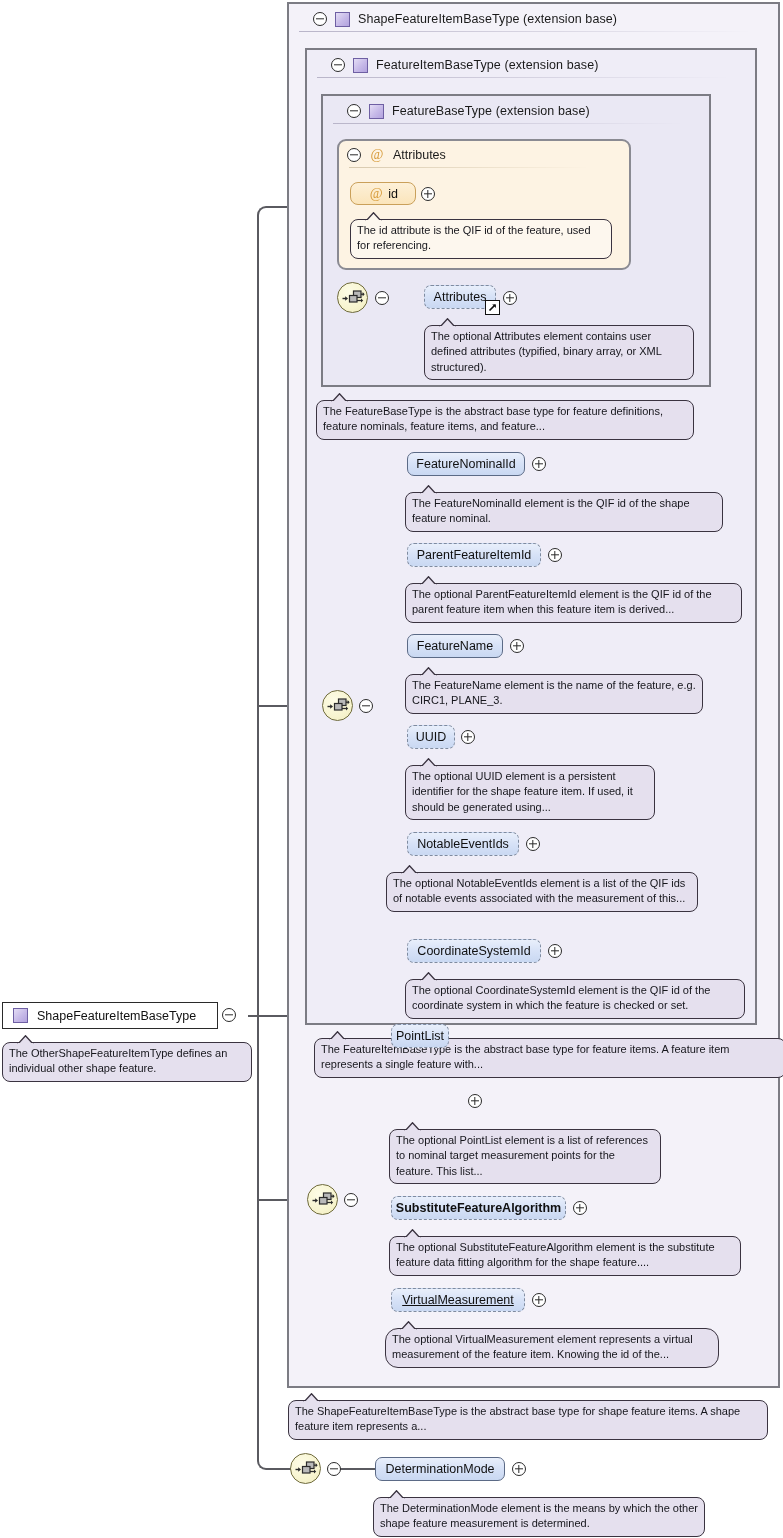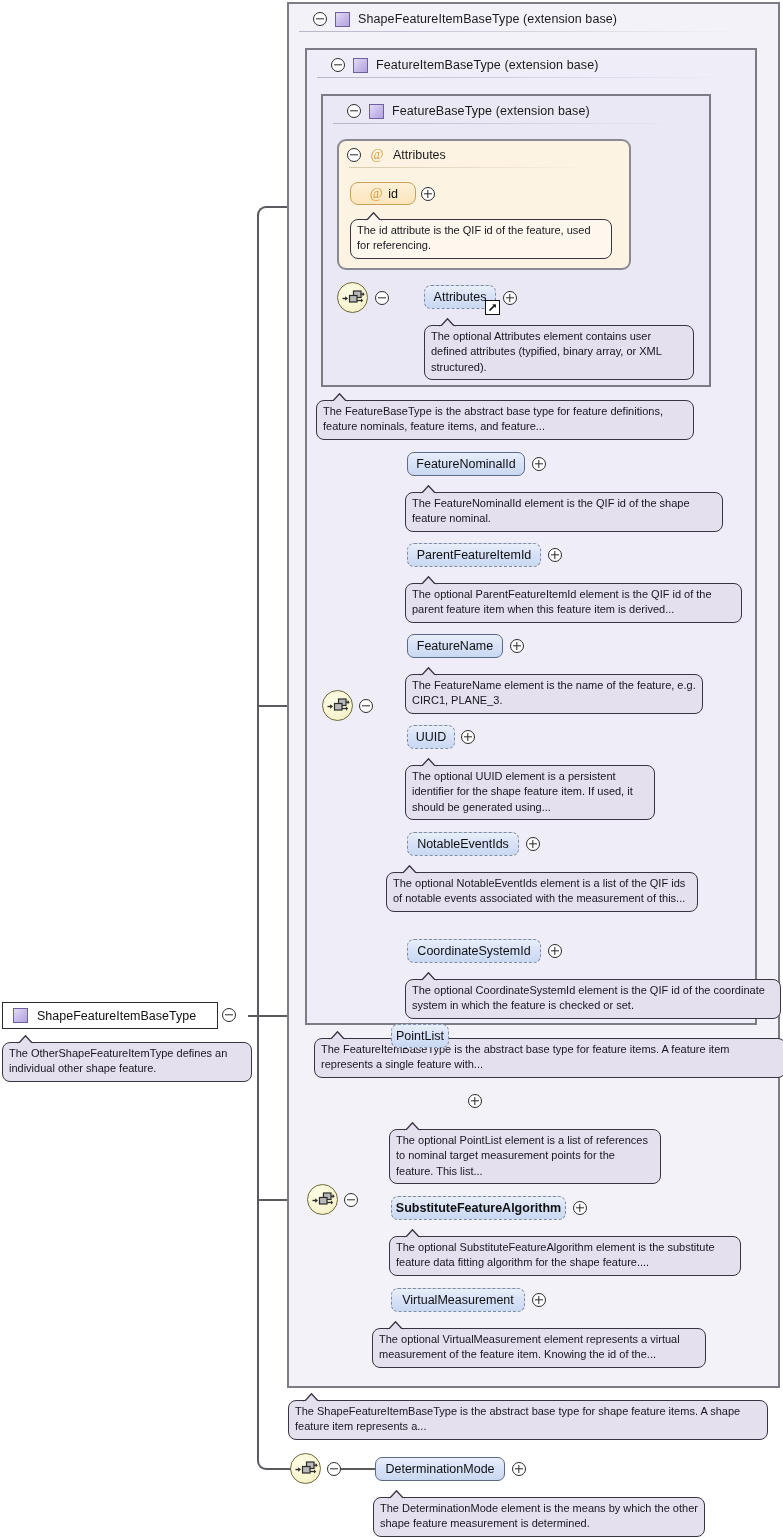--- a/index.html
+++ b/index.html
@@ -424,21 +424,21 @@
           <path d="M1 9 L16 9" stroke="#e5e0ee" stroke-width="2"></path>
         </svg>
     </span>
     <span>The optional NotableEventIds element is a list of the QIF ids of notable events associated with the measurement of this...</span>
   </div>
 
   <div class="node optional" style="left:407px;top:939px;width:134px;">
     <span>CoordinateSystemId</span>
   </div>
   <div class="toggle plus abs" style="left:548px;top:944px;"></div>
-  <div class="doc" style="left:405px;top:979px;width:376px;">
+  <div class="doc" style="left:405px;top:979px;width:340px;">
     <span class="beak">
       <svg width="17" height="9" viewBox="0 0 17 9">
           <path d="M1 9 L8.5 0.7 L16 9" fill="#e5e0ee" stroke="#3a3340" stroke-width="1.3"></path>
           <path d="M1 9 L16 9" stroke="#e5e0ee" stroke-width="2"></path>
         </svg>
     </span>
     <span>The optional CoordinateSystemId element is the QIF id of the coordinate system in which the feature is checked or set.</span>
   </div>
 
   <div class="doc" style="left:314px;top:1038px;width:472px;border-radius:8px;">
@@ -486,25 +486,25 @@
   <div class="doc" style="left:389px;top:1236px;width:352px;">
     <span class="beak">
       <svg width="17" height="9" viewBox="0 0 17 9">
           <path d="M1 9 L8.5 0.7 L16 9" fill="#e5e0ee" stroke="#3a3340" stroke-width="1.3"></path>
           <path d="M1 9 L16 9" stroke="#e5e0ee" stroke-width="2"></path>
         </svg>
     </span>
     <span>The optional SubstituteFeatureAlgorithm element is the substitute feature data fitting algorithm for the shape feature....</span>
   </div>
 
-  <div class="node optional" style="left:391px;top:1288px;width:134px;">
+  <div class="node optional" style="left:391px;top:1288px;width:134px;text-decoration:underline;">
     <span>VirtualMeasurement</span>
   </div>
   <div class="toggle plus abs" style="left:532px;top:1293px;"></div>
-  <div class="doc" style="left:372px;top:1328px;width:334px;">
+  <div class="doc" style="left:385px;top:1328px;width:334px;border-radius:13px;">
     <span class="beak">
       <svg width="17" height="9" viewBox="0 0 17 9">
           <path d="M1 9 L8.5 0.7 L16 9" fill="#e5e0ee" stroke="#3a3340" stroke-width="1.3"></path>
           <path d="M1 9 L16 9" stroke="#e5e0ee" stroke-width="2"></path>
         </svg>
     </span>
     <span>The optional VirtualMeasurement element represents a virtual measurement of the feature item. Knowing the id of the...</span>
   </div>
 
   <div class="doc" style="left:288px;top:1400px;width:480px;">

